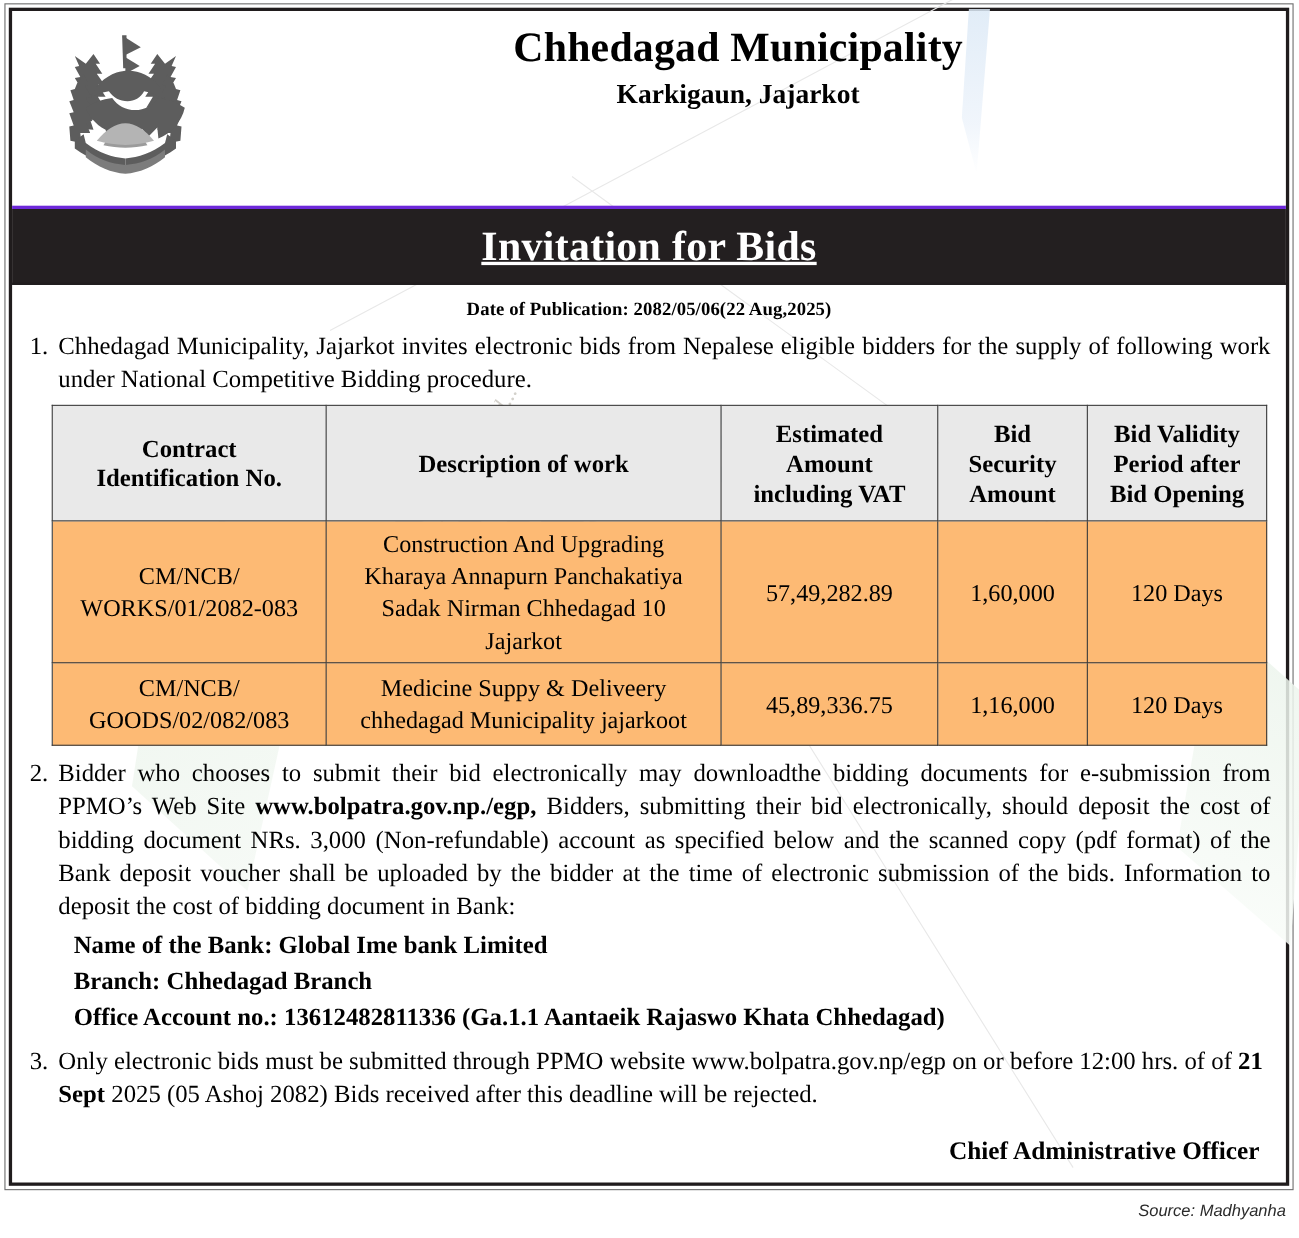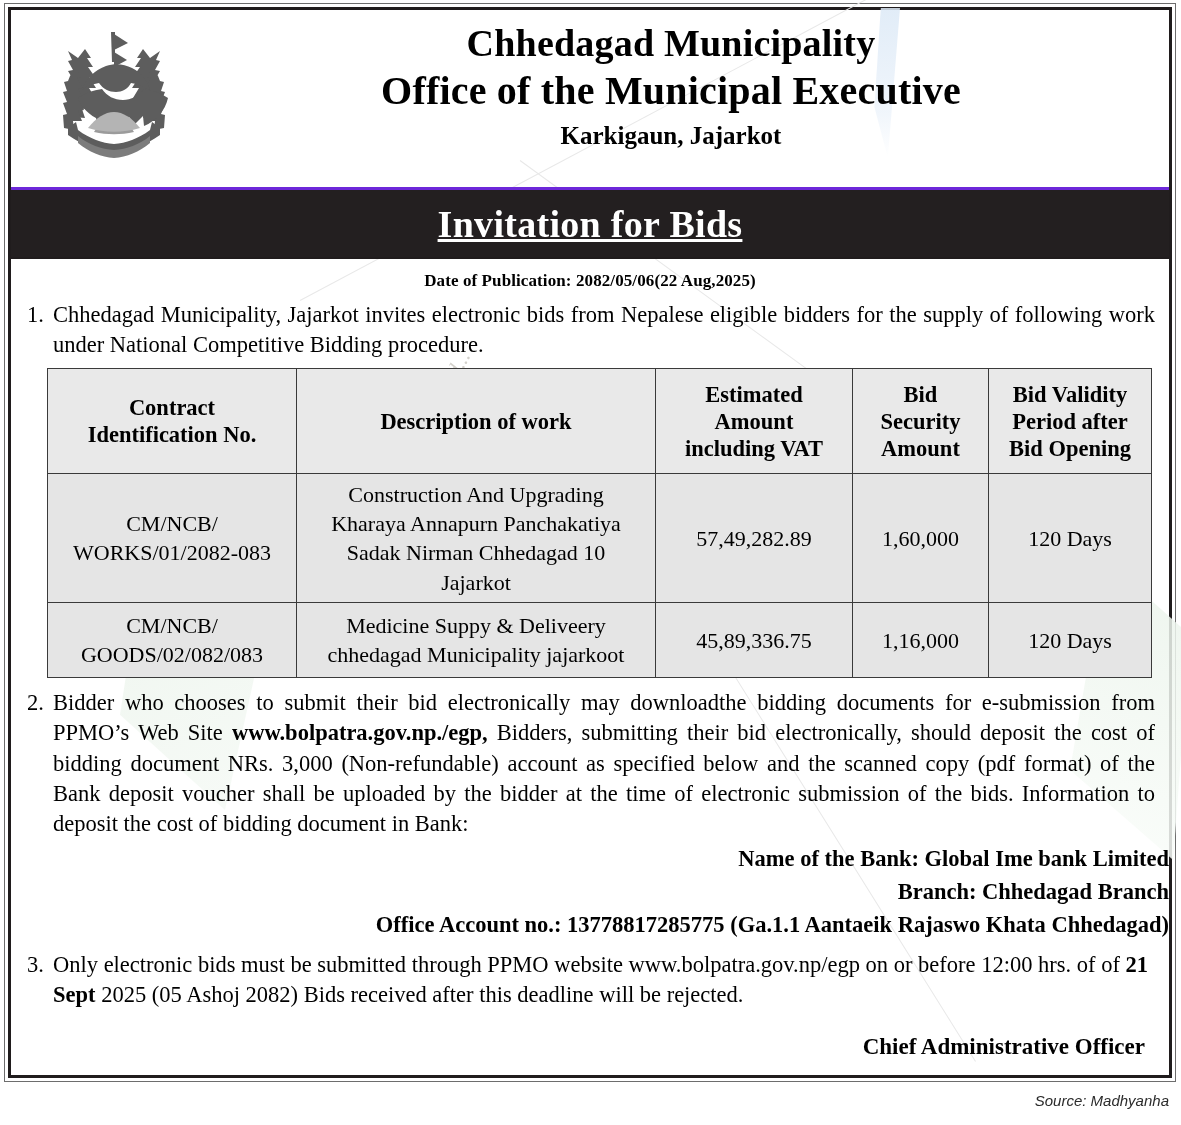--- a/index.html
+++ b/index.html
@@ -231,39 +231,39 @@
     padding: 4px 5px;
   }
   table.bid-table thead th {
     background: #e9e9e9;
     font-weight: 700;
     line-height: 1.2;
     height: 96px;
     font-size: 22.5px;
   }
   table.bid-table tbody td {
-    background: #e5e5e5;
+    background: #fdba74;
     line-height: 1.33;
   }
   .col-cid  { width: 249px; }
   .col-desc { width: 359px; }
   .col-amt  { width: 197px; }
   .col-sec  { width: 136px; }
   .col-val  { width: 163px; }
   .row-tall td { height: 120px; }
   .row-short td { height: 66px; }
 
   
   .bank-block {
     padding: 4px 0 0 56px;
     font-size: 22.5px;
     font-weight: 700;
     line-height: 1.46;
   }
-  .bank-line { white-space: nowrap; text-align: right; }
+  .bank-line { white-space: nowrap; }
 
   
   .signature {
     text-align: right;
     font-size: 23px;
     font-weight: 700;
     padding: 24px 24px 0 0;
   }
 
   
@@ -321,21 +321,20 @@
             <path d="M40 104 c8 -10 17 -16 26 -16 9 0 18 6 26 16 -17 5 -35 5 -52 0z" fill="#b4b4b4"></path>
 
             <path d="M20 104 l8 -6 2 8 c12 9 24 13 36 14 l0 8 c-16 -1 -32 -7 -46 -17z"></path>
             <path d="M112 104 l-8 -6 -2 8 c-12 9 -24 13 -36 14 l0 8 c16 -1 32 -7 46 -17z"></path>
             <path d="M30 112 c11 9 23 13 36 14 13 -1 25 -5 36 -14 l0 7 c-11 9 -23 14 -36 15 -13 -1 -25 -6 -36 -15z" fill="#7c7c7c"></path>
           </g>
         </svg>
       </div>
       <div class="masthead-text">
         <div class="org-line1">Chhedagad Municipality</div>
-        <div class="org-line2">Office of the Municipal Executive</div>
         <div class="org-line3">Karkigaun, Jajarkot</div>
       </div>
     </div>
 
     <div class="banner">
       <div class="banner-title">Invitation for Bids</div>
     </div>
 
     <div class="body-region">
 
@@ -415,21 +414,21 @@
       </div>
 
       <div class="clause clause-2">
         <div class="clause-num">2.</div>
         <div class="clause-body"><span>Bidder who chooses to submit their bid electronically may downloadthe bidding documents for e-submission from PPMO’s Web Site </span><b>www.bolpatra.gov.np./egp,</b><span> Bidders, submitting their bid electronically, should deposit the cost of bidding document NRs. 3,000 (Non-refundable) account as specified below and the scanned copy (pdf format) of the Bank deposit voucher shall be uploaded by the bidder at the time of electronic submission of the bids. Information to deposit the cost of bidding document in Bank:</span></div>
       </div>
 
       <div class="bank-block">
         <div class="bank-line">Name of the Bank: Global Ime bank Limited</div>
         <div class="bank-line">Branch: Chhedagad Branch</div>
-        <div class="bank-line">Office Account no.: 13778817285775  (Ga.1.1 Aantaeik Rajaswo Khata Chhedagad)</div>
+        <div class="bank-line">Office Account no.: 13612482811336  (Ga.1.1 Aantaeik Rajaswo Khata Chhedagad)</div>
       </div>
 
       <div class="clause clause-3">
         <div class="clause-num">3.</div>
         <div class="clause-body nojustify"><span>Only electronic bids must be submitted through PPMO website www.bolpatra.gov.np/egp on or before 12:00 hrs. of of </span><b>21 Sept</b><span>  2025 (05 Ashoj  2082) Bids received after this deadline will be rejected.</span></div>
       </div>
 
       <div class="signature">Chief Administrative Officer</div>
 
     </div>

